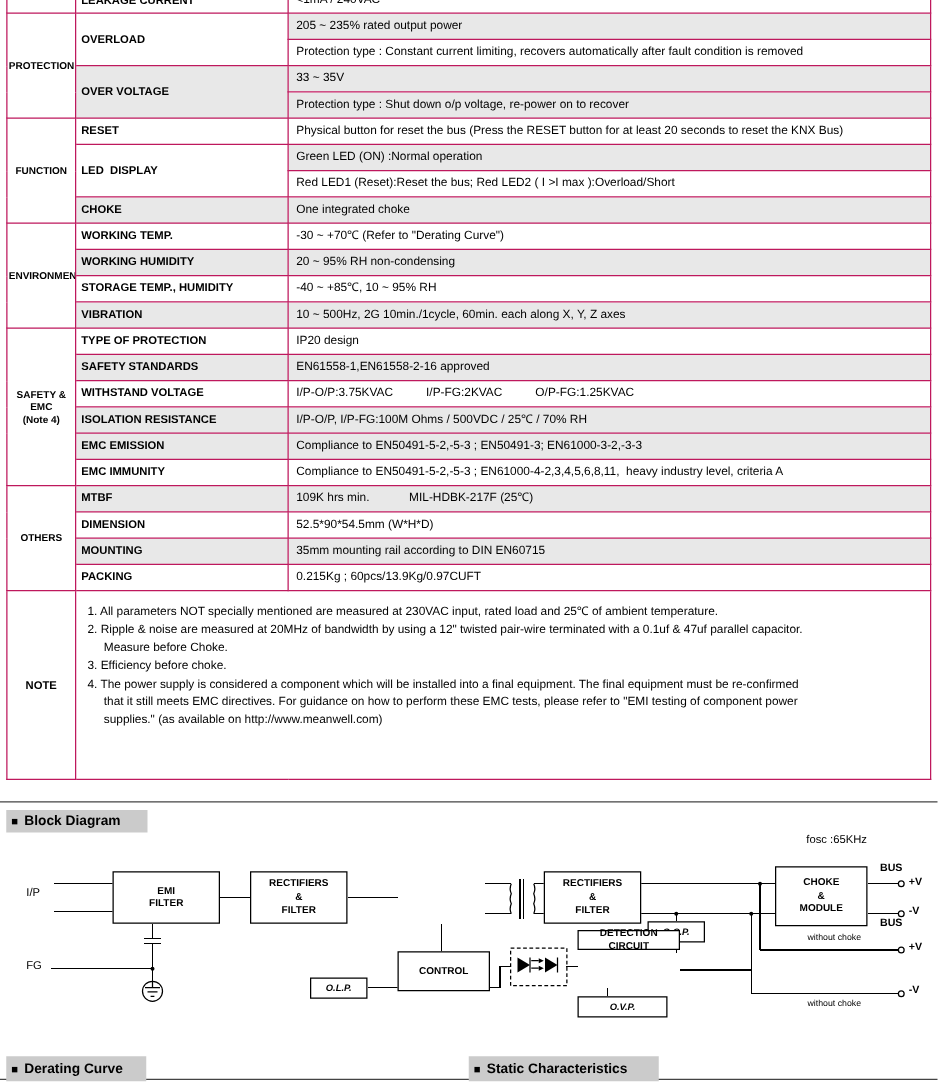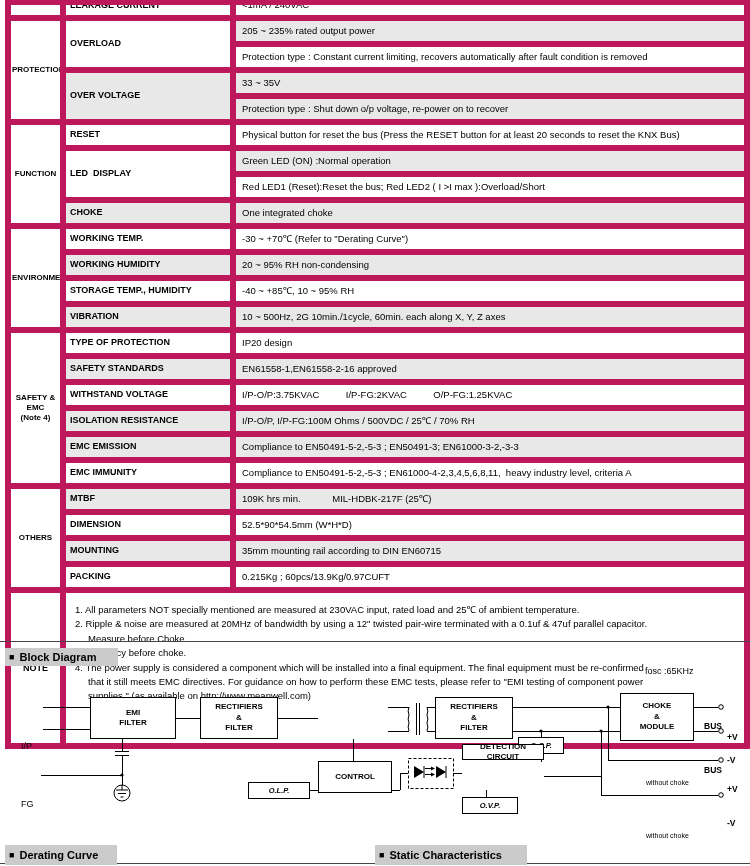--- a/index.html
+++ b/index.html
@@ -3,21 +3,21 @@
 <meta charset="utf-8">
 <style>
   html,body{margin:0;padding:0;}
   body{
     width:750px;height:866px;overflow:hidden;position:relative;
     background:#fff;color:#000;
     font-family:"Liberation Sans", sans-serif;
   }
   
   #spec{position:absolute;left:5px;top:-1px;width:740px;border-collapse:collapse;table-layout:fixed;}
-  #spec td{border:6px solid #be185d;height:20px;vertical-align:middle;overflow:hidden;background:#fff;}
+  #spec td{border:1px solid #be185d;height:20px;vertical-align:middle;overflow:hidden;background:#fff;}
   #spec td.g{background:#e8e8e8;}
   .gcell{font-weight:bold;font-size:8px;text-align:center;line-height:1.25;padding:0 1px;}
   .lbl{font-weight:bold;font-size:9px;padding:0 4px;white-space:pre-wrap;line-height:1.1;}
   .val{font-size:9.5px;padding:0 6px;white-space:pre-wrap;line-height:1.1;}
   .cut{height:10px !important;vertical-align:top !important;}
   .cut .ci{margin-top:-10px;line-height:20px;}
   .note-label{font-weight:bold;font-size:9px;text-align:center;}
   .note-body{vertical-align:top !important;padding:10px 6px 0 9px !important;font-size:9.5px;line-height:14.4px;}
   .nl{white-space:pre-wrap;}
   .nl.ind{padding-left:13px;}
@@ -26,21 +26,21 @@
   .secbar{position:absolute;background:#cbcbcb;display:flex;align-items:center;
           font-weight:bold;font-size:11px;padding-left:4px;box-sizing:border-box;height:18px;}
   .secbar .sq{font-size:9px;margin-right:5px;line-height:1;}
   
   #diagram{position:absolute;left:5px;top:645px;width:740px;height:200px;}
   #diagram svg{position:absolute;left:0;top:0;}
   .dbox{position:absolute;border:1px solid #000;background:#fff;display:flex;align-items:center;
         justify-content:center;text-align:center;font-weight:bold;font-size:8px;line-height:1.3;box-sizing:border-box;}
   .dbox span{white-space:pre-line;}
   .dbox.smalltxt{font-size:7.5px;font-style:italic;}
-  .dlabel{position:absolute;font-size:9px;line-height:1;margin-top:32px;}
+  .dlabel{position:absolute;font-size:9px;line-height:1;}
   .dlabel.b{font-weight:bold;font-size:8.5px;}
   .dlabel.tiny{font-size:7px;}
   #fosc{position:absolute;left:645px;top:666px;font-size:9px;}
 </style>
 </head>
 <body>
 
 <table id="spec">
   <colgroup>
       <col style="width:55px">
@@ -283,24 +283,24 @@
 &amp;
 MODULE</span>
     </div>
   <div class="dbox smalltxt" style="left:513px;top:92px;width:46px;height:17px">
       <span>O.C.P.</span>
     </div>
   <div class="dbox" style="left:457px;top:99px;width:82px;height:16px">
       <span>DETECTION
 CIRCUIT</span>
     </div>
-  <div class="dbox smalltxt" style="left:457px;top:152px;width:56px;height:17px">
+  <div class="dbox smalltxt" style="left:457px;top:152px;width:72px;height:17px">
       <span>O.V.P.</span>
     </div>
-  <div class="dbox smalltxt" style="left:243px;top:137px;width:62px;height:17px">
+  <div class="dbox smalltxt" style="left:243px;top:137px;width:46px;height:17px">
       <span>O.L.P.</span>
     </div>
   <div class="dbox" style="left:313px;top:116px;width:74px;height:32px">
       <span>CONTROL</span>
     </div>
 
   <div class="dlabel" style="left:16px;top:65px">I/P</div>
   <div class="dlabel" style="left:16px;top:123px">FG</div>
   <div class="dlabel b" style="left:699px;top:45px">BUS</div>
   <div class="dlabel b" style="left:722px;top:56px">+V</div>

